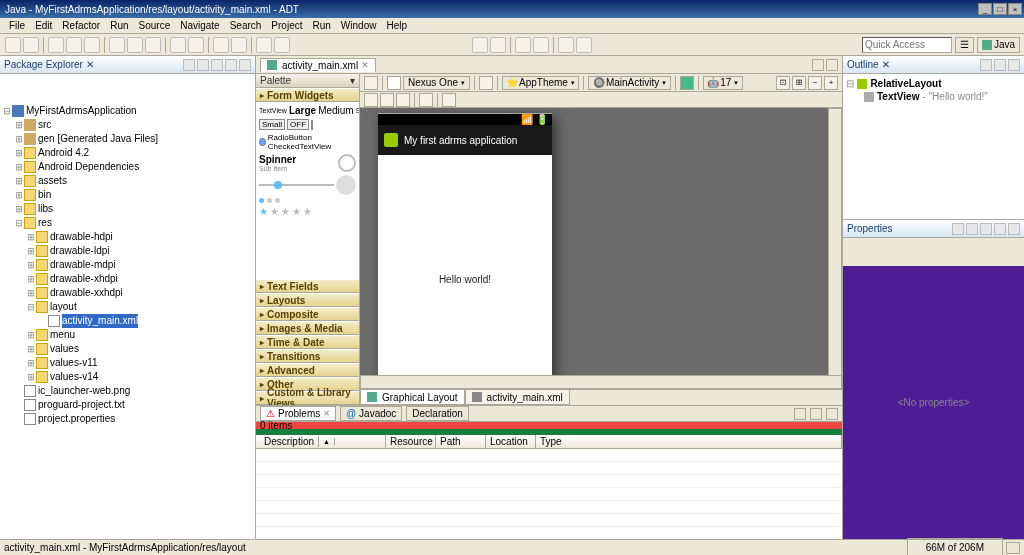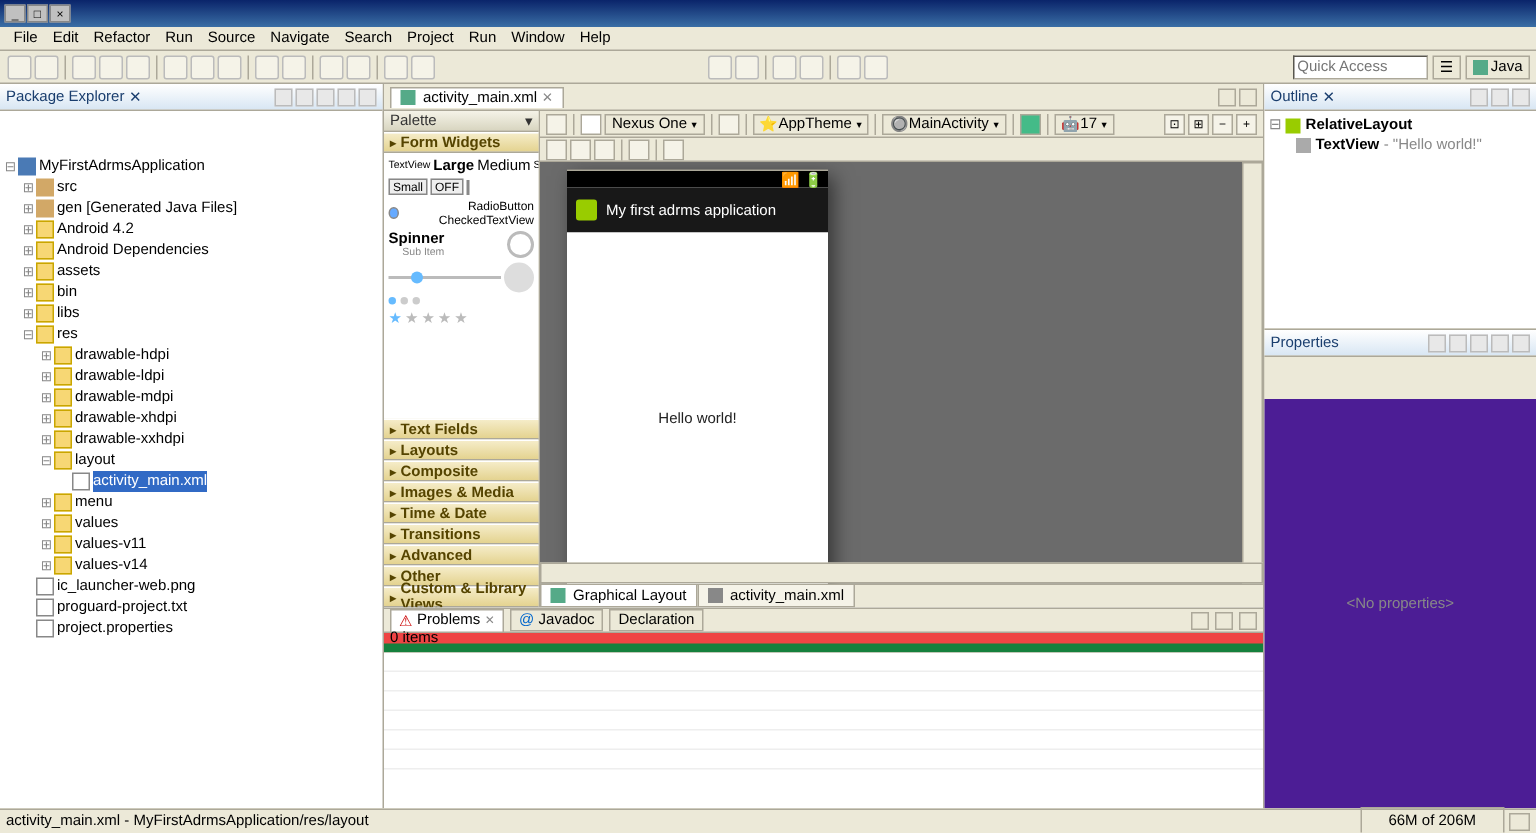--- a/index.html
+++ b/index.html
@@ -33,21 +33,21 @@
 .edtab .tab { background:#fff; border:1px solid #aca899; border-bottom:none; padding:1px 6px; font-size:10px; display:flex; align-items:center; gap:3px;}
 .edtab .tab .x{font-size:9px; color:#888;}
 .edtab .sp{flex:1;}
 .edtab .min{width:12px;height:12px;border:1px solid #aca899;margin-left:2px;}
 .editor { flex:1; display:flex; overflow:hidden; }
 .palette { width:104px; background:#ece9d8; border-right:1px solid #aca899; display:flex; flex-direction:column; font-size:10px;}
 .palhead { height:14px; background:linear-gradient(#f5f3e8,#d8d5c0); border-bottom:1px solid #aca899; padding:0 4px; display:flex; align-items:center; color:#333;}
 .palhead span:first-child{flex:1;}
 .palsec { height:14px; background:linear-gradient(#f5ecc8,#e4d390); border-bottom:1px solid #aca899; border-top:1px solid #fff; padding:0 4px; display:flex; align-items:center; font-weight:bold; color:#554400;}
 .palsec .arr{margin-right:3px; font-size:8px;}
-.palbody { flex:1; background:#fff; padding:3px; overflow:hidden;text-align:right;}
+.palbody { flex:1; background:#fff; padding:3px; overflow:hidden;}
 .palbody .line{display:flex; gap:2px; align-items:center; margin-bottom:3px; font-size:9px;}
 .palbody .btn{border:1px solid #888; background:#eee; padding:0 2px; font-size:8px;}
 .palbody .chk{width:10px;height:10px;border:1px solid #888;}
 .palbody .rad{width:8px;height:8px;border:1px solid #888;border-radius:50%; background:#6af;}
 .palbody .spin{width:18px;height:18px;border:2px solid #bbb;border-radius:50%;margin-left:auto;}
 .palbody .slide{flex:1;height:2px;background:#bbb;position:relative;}
 .palbody .slide::after{content:"";position:absolute;left:15px;top:-3px;width:8px;height:8px;background:#6bf;border-radius:50%;}
 .palbody .avatar{width:20px;height:20px;background:#ddd;border-radius:50%;margin-left:auto;}
 .palbody .dots{display:flex;gap:3px;}
 .palbody .dots span{width:5px;height:5px;border-radius:50%;background:#ccc;}
@@ -96,20 +96,21 @@
 .pbody{flex:1;background:#4c1d95;display:flex;align-items:center;justify-content:center;color:#888;font-size:10px;margin-top:28px;}
 .status{height:16px;background:#ece9d8;border-top:1px solid #aca899;display:flex;align-items:center;padding:0 4px;font-size:10px;}
 .status .sp{flex:1;}
 .status .mem{border:1px solid #aca899;padding:0 18px;height:20px;display:flex;align-items:center;}
 .cicon{width:10px;height:10px;background:#5a8;display:inline-block;margin-right:2px;}
 </style>
 </head>
 <body>
 
 <div class="titlebar">
+  <span class="title-text">Java - MyFirstAdrmsApplication/res/layout/activity_main.xml - ADT</span>
   <span class="winbtn">_</span>
   <span class="winbtn">□</span>
   <span class="winbtn">×</span>
 </div>
 
 <div class="menubar">
   <span>File</span>
   <span>Edit</span>
   <span>Refactor</span>
   <span>Run</span>
@@ -443,20 +444,30 @@
           </div>
         <div class="bt" style="background:#ece9d8;">
             <span>Declaration</span>
           </div>
         <div class="sp"></div>
         <span class="min" style="width:12px;height:12px;border:1px solid #aca899;"></span>
         <span class="min" style="width:12px;height:12px;border:1px solid #aca899;"></span>
         <span class="min" style="width:12px;height:12px;border:1px solid #aca899;"></span>
       </div>
       <div class="bsum">0 items</div>
+      <div class="bhead">
+        <span class="c1">
+            <span>Description</span> 
+            <span style="font-size:7px;">▲</span>
+          </span>
+        <span class="c2">Resource</span>
+        <span class="c3">Path</span>
+        <span class="c4">Location</span>
+        <span class="c5">Type</span>
+      </div>
       <div class="brows">
         <div class="r"></div>
           <div class="r"></div>
           <div class="r"></div>
           <div class="r"></div>
           <div class="r"></div>
           <div class="r"></div>
       </div>
     </div>
   </div>

